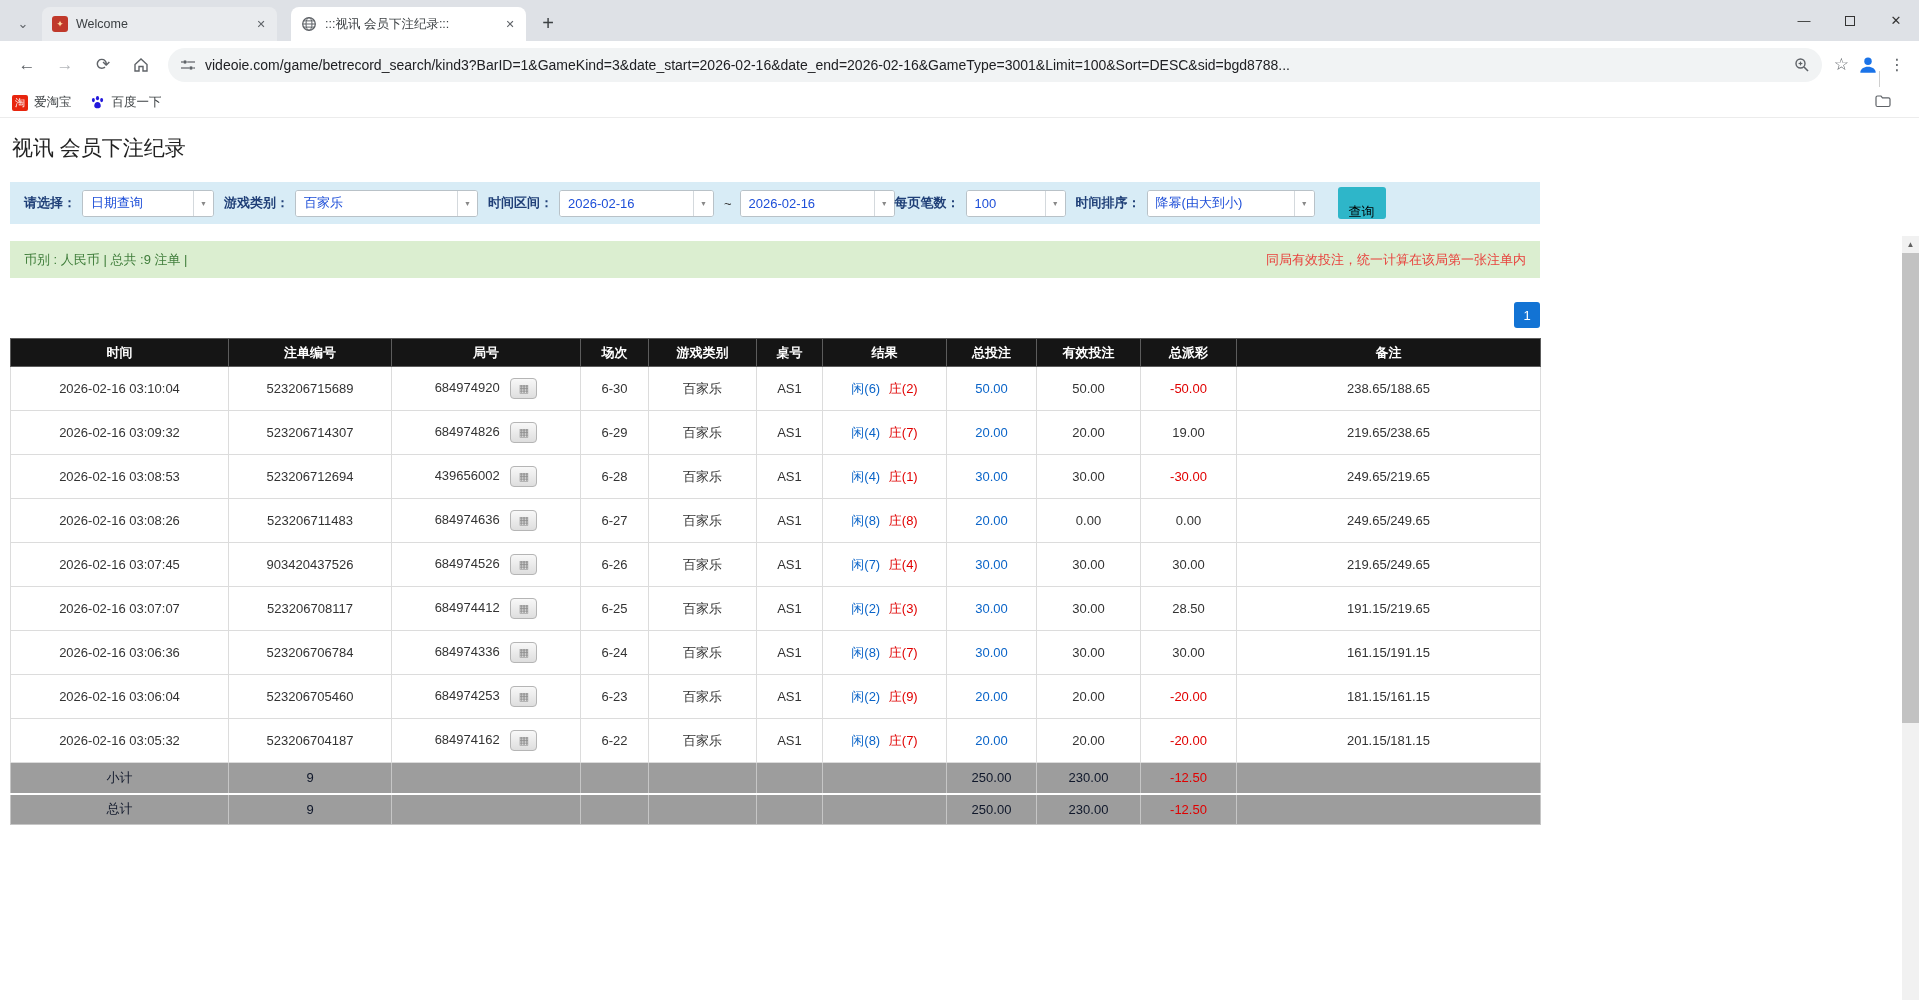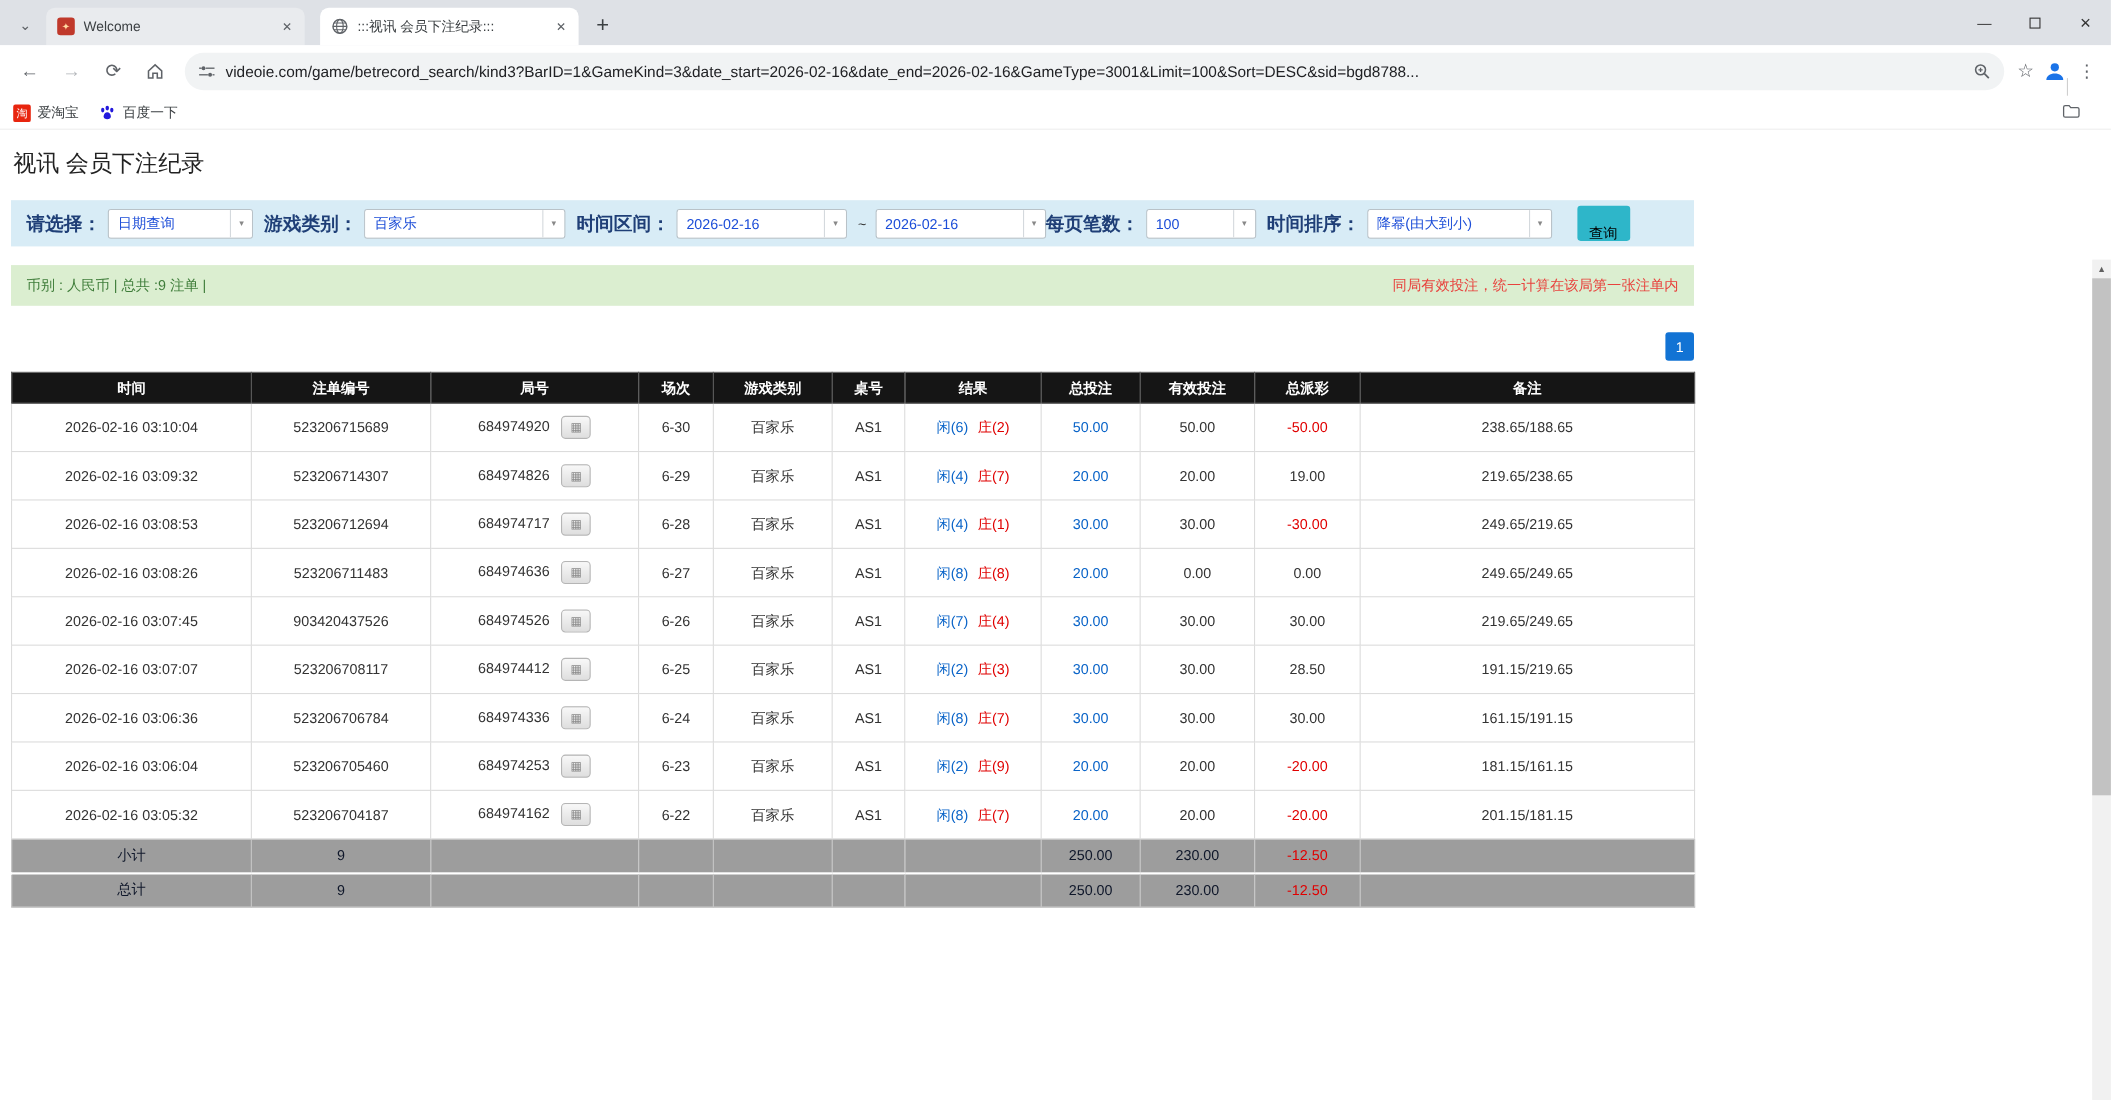--- a/index.html
+++ b/index.html
@@ -45,21 +45,21 @@
   .taobao-ico{width:16px;height:16px;background:#e8250e;color:#fff;font-size:10px;display:flex;align-items:center;justify-content:center;border-radius:2px;}
   .bm-right{margin-left:auto;display:flex;align-items:center;gap:7px;font-size:12px;color:#3c4043;flex-direction:column;}
   .bm-divider{width:1px;height:16px;background:#cfcfcf;margin-right:8px;}
 
   
   .page{position:relative;height:882px;background:#fff;}
   .content{width:1530px;margin-left:10px;}
   .page-title{font-size:21px;font-weight:400;color:#222;padding:16px 0 20px 2px;}
 
   .filterbar{background:var(--filter-bg);height:42px;display:flex;align-items:center;padding:0 14px;}
-  .f-label{font-size:17px;font-weight:bold;color:var(--label-navy);margin-right:6px;white-space:nowrap;}
+  .f-label{font-size:13px;font-weight:bold;color:var(--label-navy);margin-right:6px;white-space:nowrap;}
   .f-label + .combo{margin-right:10px;}
   .combo{display:flex;height:27px;background:#fff;border:1px solid #b9c2c8;border-radius:3px;overflow:hidden;}
   .combo input{border:none;outline:none;padding:0 8px;font-size:13px;flex:1;min-width:0;color:#1d4ed8;font-family:inherit;background:#fff;}
   .combo-btn{width:20px;border:none;border-left:1px solid #d4d9dd;background:#fff;display:flex;align-items:center;justify-content:center;font-size:7px;color:#888;}
   .c-select{width:132px}.c-game{width:183px}.c-date{width:155px}.c-pp{width:100px}.c-sort{width:168px}
   .range-sep{font-size:13px;color:#333;margin:0 8px 0 0;}
   .query-btn{background:var(--query-button);color:#000000;font-size:13px;border:none;border-radius:3px;height:20px;padding:16px 11px;margin-left:13px;font-family:inherit;}
 
   .infobar{background:var(--info-bg);height:37px;margin-top:17px;display:flex;align-items:center;justify-content:space-between;padding:0 14px;}
   .info-left{color:var(--info-text);font-size:13px;}
@@ -306,21 +306,21 @@
     </td>
     <td class="c-blue">20.00</td>
     <td>20.00</td>
     <td>19.00</td>
     <td>219.65/238.65</td>
   </tr>
           <tr>
     <td>2026-02-16 03:08:53</td>
     <td>523206712694</td>
     <td>
-      <span>684974717</span>
+      <span>439656002</span>
       <span class="vid-icon">▦</span>
     </td>
     <td>6-28</td>
     <td>百家乐</td>
     <td>AS1</td>
     <td>
       <span class="player">闲(4)</span>
       <span class="banker">庄(1)</span>
     </td>
     <td class="c-blue">30.00</td>

